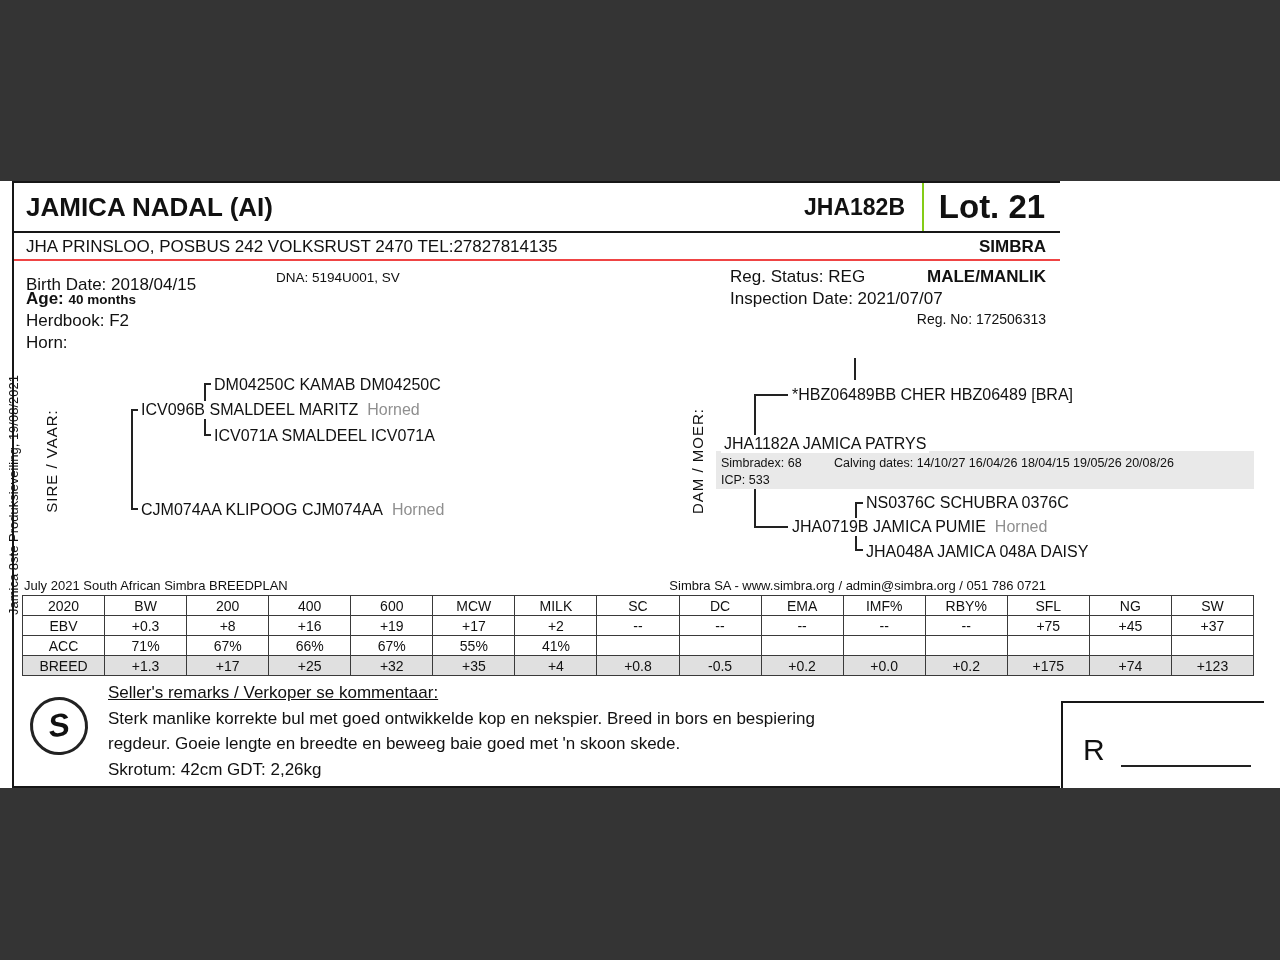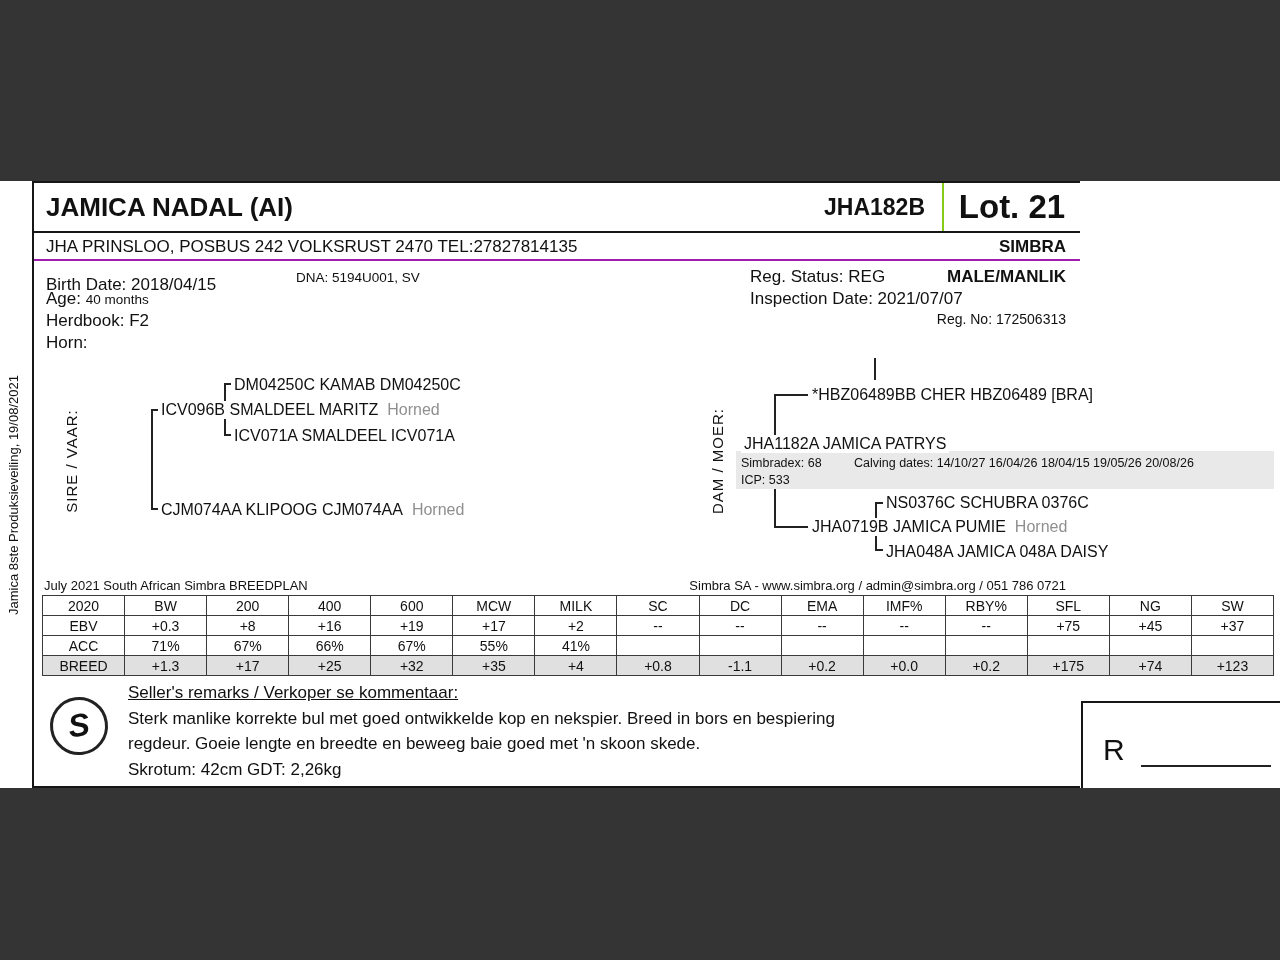--- a/index.html
+++ b/index.html
@@ -1,28 +1,28 @@
 <!DOCTYPE html>
 <html><head>
 <meta charset="utf-8">
 <style>
   html,body{margin:0;padding:0;background:#333;}
   #screen{position:relative;width:1280px;height:960px;background:#343434;overflow:hidden;
           font-family:"Liberation Sans",sans-serif;color:#111;}
   .abs{position:absolute;}
   .band{position:absolute;left:0;top:181px;width:1280px;height:607px;background:#fff;}
-  .page{position:absolute;left:32px;top:181px;width:1048px;height:607px;background:#fff;
+  .page{position:absolute;left:12px;top:181px;width:1048px;height:607px;background:#fff;
         border-top:2px solid #161616;border-left:2px solid #161616;border-bottom:2px solid #161616;
         box-sizing:border-box;}
   .title-row{position:absolute;left:0;top:0;width:100%;height:50px;border-bottom:2px solid #161616;box-sizing:border-box;}
   .animal-name{position:absolute;left:12px;top:9px;font-size:26px;font-weight:bold;}
   .animal-tag{position:absolute;left:790px;top:11px;font-size:23px;font-weight:bold;}
   .lot-box{position:absolute;right:0;top:0;width:136px;height:48px;border-left:2px solid #84cc16;
            text-align:center;font-size:33px;font-weight:bold;line-height:48px;}
-  .addr-row{position:absolute;left:0;top:50px;width:100%;height:28px;border-bottom:2px solid #a21caf;box-sizing:border-box;padding-left:12px;}
+  .addr-row{position:absolute;left:0;top:50px;width:100%;height:28px;border-bottom:2px solid #ef4444;box-sizing:border-box;padding-left:12px;}
   .addr{position:absolute;left:12px;top:4px;font-size:17px;}
   .breed{position:absolute;right:14px;top:4px;font-size:17px;font-weight:bold;}
   .info{font-size:17px;white-space:nowrap;}
   .small{font-size:13.5px;}
   .pname{position:absolute;white-space:nowrap;font-size:16px;background:#fff;padding:0 3px;z-index:3;}
   .tag{color:#8f8f8f;margin-left:9px;}
   .pline{position:absolute;background:#222;z-index:1;}
   .rot{transform:rotate(-90deg);text-align:center;font-size:15px;letter-spacing:1px;}
   .statsband{position:absolute;left:702px;top:268px;width:538px;height:38px;background:#e9e9e9;z-index:2;}
   .stat{position:absolute;font-size:12.5px;white-space:nowrap;z-index:3;text-align:right;}
@@ -59,21 +59,21 @@
     </div>
     <div class="addr-row">
       <div class="addr">JHA PRINSLOO, POSBUS 242 VOLKSRUST 2470 TEL:27827814135</div>
       <div class="breed">SIMBRA</div>
     </div>
 
     <div class="abs info" style="left:12px;top:84px;margin-top:8px;">Birth Date: 2018/04/15</div>
     <div class="abs info small" style="left:262px;top:87px;">DNA: 5194U001, SV</div>
     <div class="abs info" style="left:716px;top:84px;">Reg. Status: REG</div>
     <div class="abs info" style="right:14px;top:84px;font-weight:bold;">MALE/MANLIK</div>
-    <div class="abs info" style="left:12px;top:106px;">
+    <div class="abs info" style="left:12px;top:106px;font-weight:bold;">
       <span>Age:</span>
       <span class="small">40 months</span>
     </div>
     <div class="abs info" style="left:716px;top:106px;">Inspection Date: 2021/07/07</div>
     <div class="abs info" style="left:12px;top:128px;">Herdbook: F2</div>
     <div class="abs info" style="right:14px;top:128px;font-size:14px;">Reg. No: 172506313</div>
     <div class="abs info" style="left:12px;top:150px;">Horn:</div>
 
     <div class="pline" style="left:190px;top:200px;width:2px;height:53px;"></div>
     <div class="pline" style="left:190px;top:200px;width:9px;height:2px;"></div>
@@ -171,21 +171,21 @@
       </tr>
       <tr class="breedrow">
         <td>BREED</td>
         <td>+1.3</td>
         <td>+17</td>
         <td>+25</td>
         <td>+32</td>
         <td>+35</td>
         <td>+4</td>
         <td>+0.8</td>
-        <td>-1.1</td>
+        <td>-0.5</td>
         <td>+0.2</td>
         <td>+0.0</td>
         <td>+0.2</td>
         <td>+175</td>
         <td>+74</td>
         <td>+123</td>
       </tr>
     </tbody>
       </table>
 

